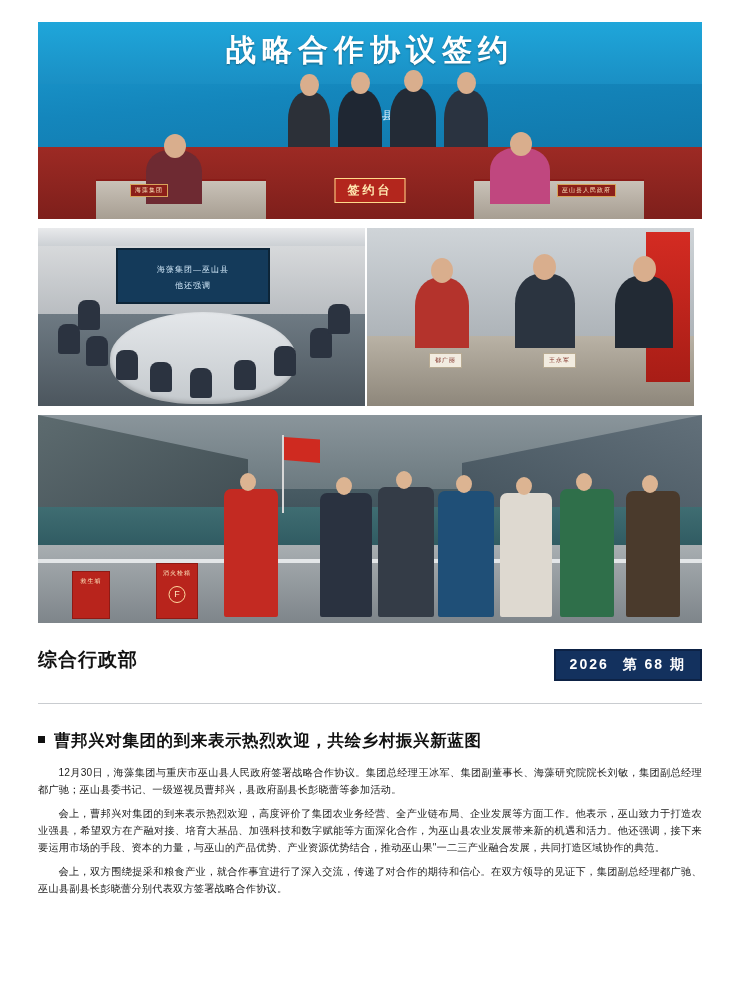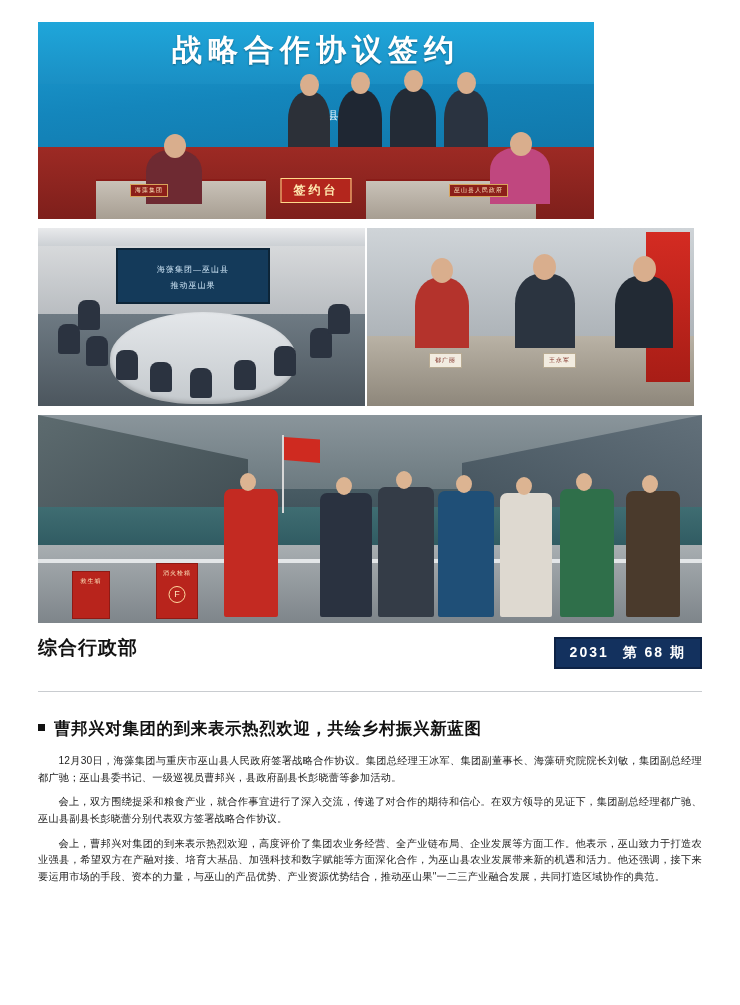--- a/index.html
+++ b/index.html
@@ -25,24 +25,23 @@
   
   .photos {
     padding-top: 22px;
   }
   .photo {
     position: relative;
     overflow: hidden;
     background: #26323c;
   }
   .photo-hero {
-    width: 540px;
+    width: 664px;
     height: 197px;
     background: linear-gradient(175deg, #1d9fd4 0%, #1486bc 38%, #0e6c9c 100%);
-    padding-left: 16px;
   }
   .row2 {
     display: flex;
     gap: 2px;
     margin-top: 9px;
   }
   .photo-left {
     width: 327px;
     height: 178px;
     background: linear-gradient(160deg, #8f9aa3 0%, #6d7a85 55%, #4a555e 100%);
@@ -294,21 +293,21 @@
   .fig-head {
     position: absolute;
     width: 16px; height: 18px;
     border-radius: 50%;
     background: #dcb492;
   }
 
   
   .masthead {
     position: relative;
-    margin-top: 12px;
+    margin-top: 24px;
     height: 48px;
   }
   .dept {
     font-family: "Liberation Serif", serif;
     font-size: 19px;
     font-weight: bold;
     color: #111;
     letter-spacing: 1px;
   }
   .issue-date {
@@ -411,21 +410,21 @@
     </div>
 
     <div class="row2">
 
       <div class="photo photo-left">
         <div class="ceiling"></div>
         <div class="wall"></div>
         <div class="floor"></div>
         <div class="screen">
           <div class="screen-t1">海藻集团—巫山县</div>
-          <div class="screen-t2">推动巫山果</div>
+          <div class="screen-t2">他还强调</div>
         </div>
         <div class="table-oval"></div>
         <div class="chairperson" style="left:20px; top:96px;"></div>
         <div class="chairperson" style="left:48px; top:108px;"></div>
         <div class="chairperson" style="left:78px; top:122px;"></div>
         <div class="chairperson" style="left:112px; top:134px;"></div>
         <div class="chairperson" style="left:152px; top:140px;"></div>
         <div class="chairperson" style="left:196px; top:132px;"></div>
         <div class="chairperson" style="left:236px; top:118px;"></div>
         <div class="chairperson" style="left:272px; top:100px;"></div>
@@ -489,32 +488,32 @@
       </div>
       <div class="box-red2">
         <div class="box-label">救生箱</div>
       </div>
     </div>
   </div>
 
   <div class="masthead">
     <div class="dept">综合行政部</div>
     <div class="issue-badge">
-      <span>2031</span>
+      <span>2026</span>
       <span style="margin-left:8px;">第 68 期</span>
     </div>
   </div>
   <div class="rule"></div>
 
   <div class="article">
     <div class="headline">
       <span class="bullet"></span>
       <span>曹邦兴对集团的到来表示热烈欢迎，共绘乡村振兴新蓝图</span>
     </div>
     <div class="body">
       <p>12月30日，海藻集团与重庆市巫山县人民政府签署战略合作协议。集团总经理王冰军、集团副董事长、海藻研究院院长刘敏，集团副总经理都广驰；巫山县委书记、一级巡视员曹邦兴，县政府副县长彭晓蕾等参加活动。</p>
+      <p>会上，曹邦兴对集团的到来表示热烈欢迎，高度评价了集团农业务经营、全产业链布局、企业发展等方面工作。他表示，巫山致力于打造农业强县，希望双方在产融对接、培育大基品、加强科技和数字赋能等方面深化合作，为巫山县农业发展带来新的机遇和活力。他还强调，接下来要运用市场的手段、资本的力量，与巫山的产品优势、产业资源优势结合，推动巫山果"一二三产业融合发展，共同打造区域协作的典范。</p>
       <p>会上，双方围绕提采和粮食产业，就合作事宜进行了深入交流，传递了对合作的期待和信心。在双方领导的见证下，集团副总经理都广驰、巫山县副县长彭晓蕾分别代表双方签署战略合作协议。</p>
-      <p>会上，曹邦兴对集团的到来表示热烈欢迎，高度评价了集团农业务经营、全产业链布局、企业发展等方面工作。他表示，巫山致力于打造农业强县，希望双方在产融对接、培育大基品、加强科技和数字赋能等方面深化合作，为巫山县农业发展带来新的机遇和活力。他还强调，接下来要运用市场的手段、资本的力量，与巫山的产品优势、产业资源优势结合，推动巫山果"一二三产业融合发展，共同打造区域协作的典范。</p>
 
     </div>
   </div>
 
 </div>
 
 </body></html>

